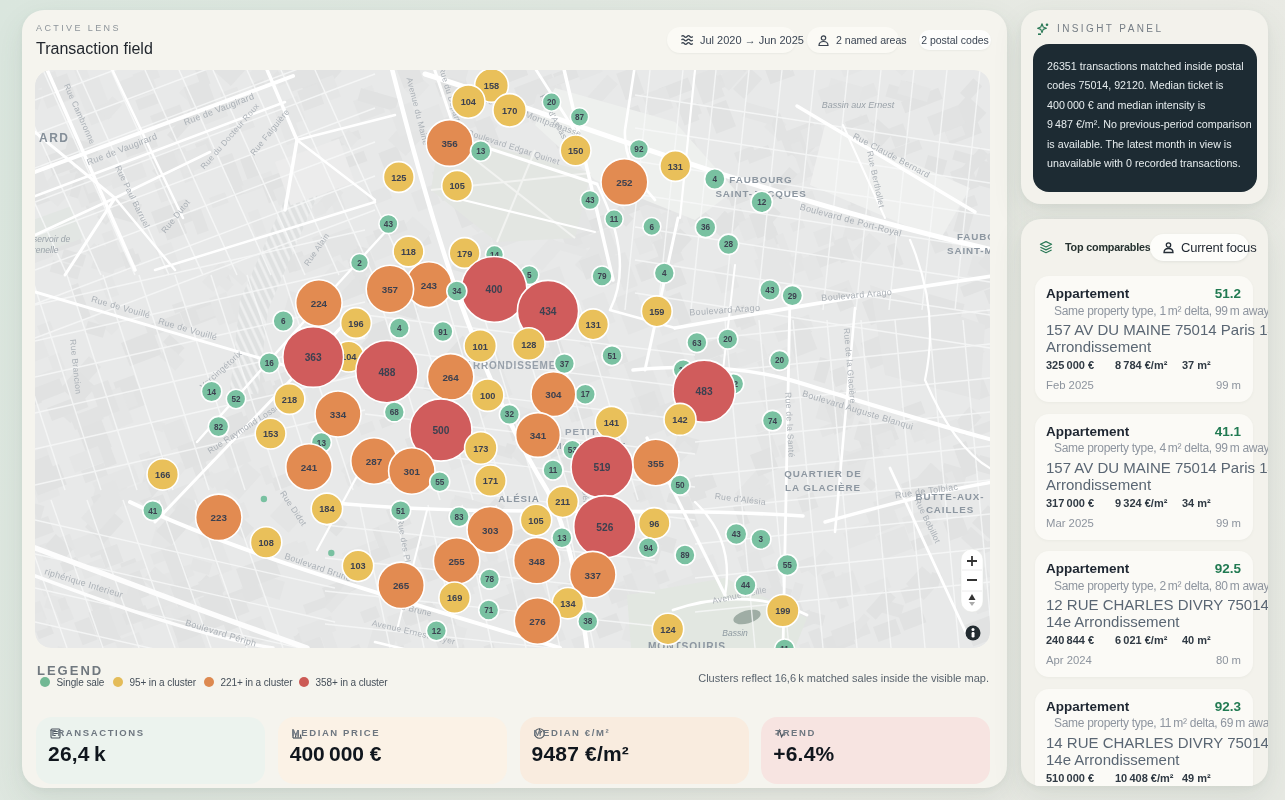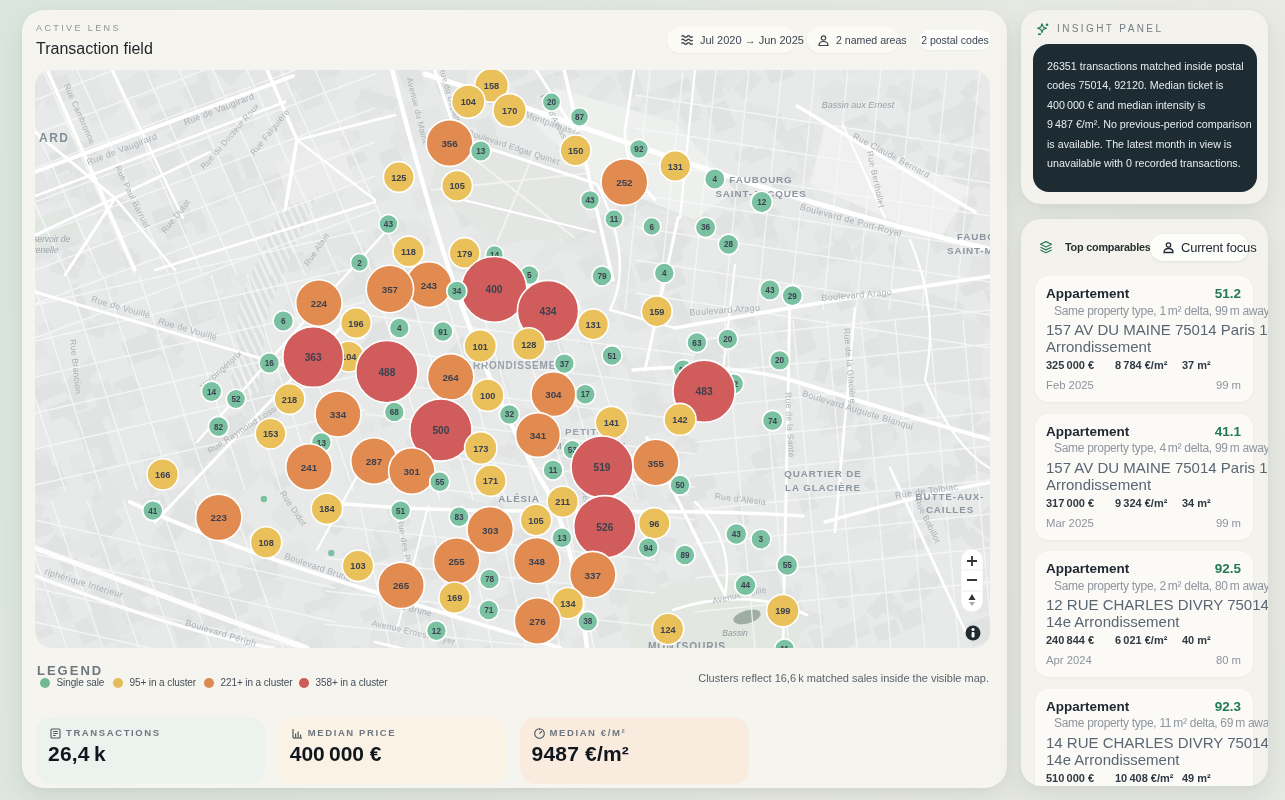--- a/index.html
+++ b/index.html
@@ -9,24 +9,24 @@
 .leg-dot{flex:0 0 auto}
 .card{position:absolute;background:#f5f4ee;border-radius:22px;
  box-shadow:0 12px 30px rgba(60,84,70,.10),0 2px 6px rgba(60,84,70,.05)}
 .eyebrow{font-size:9px;letter-spacing:2.4px;color:#8d949a;font-weight:400}
 .h1{font-size:16px;color:#22272e;font-weight:400}
 .pill{position:absolute;height:26px;border-radius:14px;background:#fbfaf5;
  display:flex;align-items:center;font-size:11px;color:#3c4654;font-weight:500;white-space:nowrap;
  box-shadow:0 1px 2px rgba(70,90,80,.06)}
 .map{position:absolute;left:35px;top:70px;width:955px;height:578px;border-radius:16px;overflow:hidden}
 .leg-label{position:absolute;font-size:13px;letter-spacing:2px;color:#70787f;font-weight:700}
-.leg-item{position:absolute;font-size:10px;letter-spacing:-.1px;color:#454f59;display:flex;align-items:flex-end}
+.leg-item{position:absolute;font-size:10px;letter-spacing:-.1px;color:#454f59;display:flex;align-items:flex-start}
 .leg-dot{width:10px;height:10px;border-radius:50%;margin-right:7px;display:inline-block}
 .kpi{position:absolute;top:707px;height:67px;width:229px;border-radius:16px}
-.kpi .lab{position:absolute;left:30px;top:10px;font-size:9.5px;letter-spacing:1.6px;color:#6e7780;font-weight:700;white-space:nowrap}
+.kpi .lab{position:absolute;left:14px;top:10px;font-size:9.5px;letter-spacing:1.6px;color:#6e7780;font-weight:700;white-space:nowrap}
 .kpi .ico{position:absolute;left:13px;top:9px}
 .kpi .val{position:absolute;left:12px;top:25px;font-size:21px;font-weight:700;color:#10161d;letter-spacing:.2px}
 .side-card{position:absolute;left:1021px;width:247px;background:#f3f2ec;border-radius:20px;
  box-shadow:0 12px 30px rgba(60,84,70,.10),0 2px 6px rgba(60,84,70,.05)}
 .item{position:absolute;left:14px;width:218px;height:126px;background:#fbfaf6;border-radius:14px;
  box-shadow:0 1px 3px rgba(70,90,80,.05)}
 .item .t{position:absolute;left:11px;top:10px;font-size:13.5px;font-weight:700;color:#1e2631}
 .item .sc{position:absolute;right:12px;top:10px;font-size:13.5px;font-weight:700;color:#217a52}
 .item .sub{position:absolute;left:19px;top:27.5px;font-size:12px;letter-spacing:-.3px;color:#8e959f;white-space:nowrap}
 .item .adr{position:absolute;left:11px;top:45px;font-size:15px;color:#5a6673;line-height:17px;width:202px;white-space:nowrap}
@@ -1334,20 +1334,27 @@
     </div>
     <div class="kpi" style="left:497.5px;background:#f9ecdf">
       <span class="ico"><svg width="13" height="13" viewBox="0 0 13 13" fill="none" stroke="#4c555e" stroke-width="1.1">
           <circle cx="6.5" cy="6.5" r="4.8"></circle>
           <path d="M6.5 6.5 L9 4.2"></path>
           <path d="M6.5 1.7 v1.4" stroke-width="1"></path>
         </svg></span>
       <span class="lab">MEDIAN €/M²</span>
       <span class="val">9487 €/m²</span>
     </div>
+    <div class="kpi" style="left:739.25px;background:#f7e4e1">
+      <span class="ico"><svg width="13" height="13" viewBox="0 0 13 13" fill="none" stroke="#4c555e" stroke-width="1.2">
+          <path d="M1.4 7 h2.2 L5.4 3.4 L7.6 9.8 L9.2 7 h2.4"></path>
+        </svg></span>
+      <span class="lab">TREND</span>
+      <span class="val">+6.4%</span>
+    </div>
   </div>
 <div class="side-card" style="top:10px;height:194px">
     <div class="abs" style="left:15px;top:12px"><svg width="14" height="14" viewBox="0 0 14 14">
         <path d="M6 1.8 L7.2 5 L10.4 6.2 L7.2 7.4 L6 10.6 L4.8 7.4 L1.6 6.2 L4.8 5 Z" fill="none" stroke="#2c7a58" stroke-width="1.2" stroke-linejoin="round"></path>
         <circle cx="11" cy="2.8" r="1.3" fill="#2c7a58"></circle>
         <path d="M2 12.2 h3" stroke="#2c7a58" stroke-width="1.6"></path>
       </svg></div>
     <div class="abs" style="left:36px;top:13px;font-size:10px;letter-spacing:2.4px;color:#757d85;font-weight:400">INSIGHT PANEL</div>
     <div class="abs" style="left:12px;top:34px;width:224px;height:148px;background:#1d2b33;border-radius:16px;color:#e6ecee;font-size:10.7px;line-height:19.4px;padding:13px 14px;white-space:nowrap">26351 transactions matched inside postal<br>codes 75014, 92120. Median ticket is<br>400 000 € and median intensity is<br>9 487 €/m². No previous-period comparison<br>is available. The latest month in view is<br>unavailable with 0 recorded transactions.</div>
   </div>

